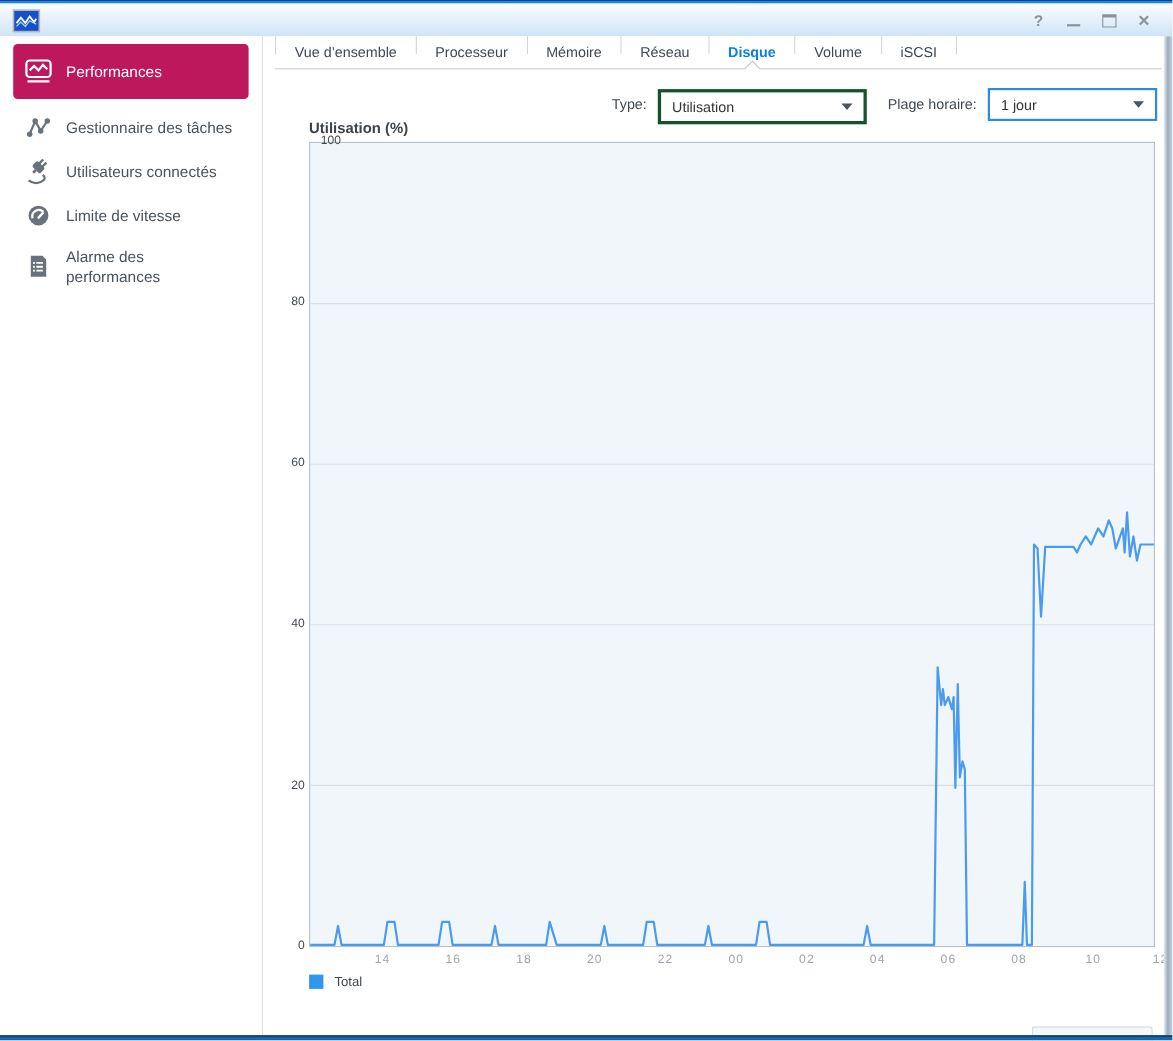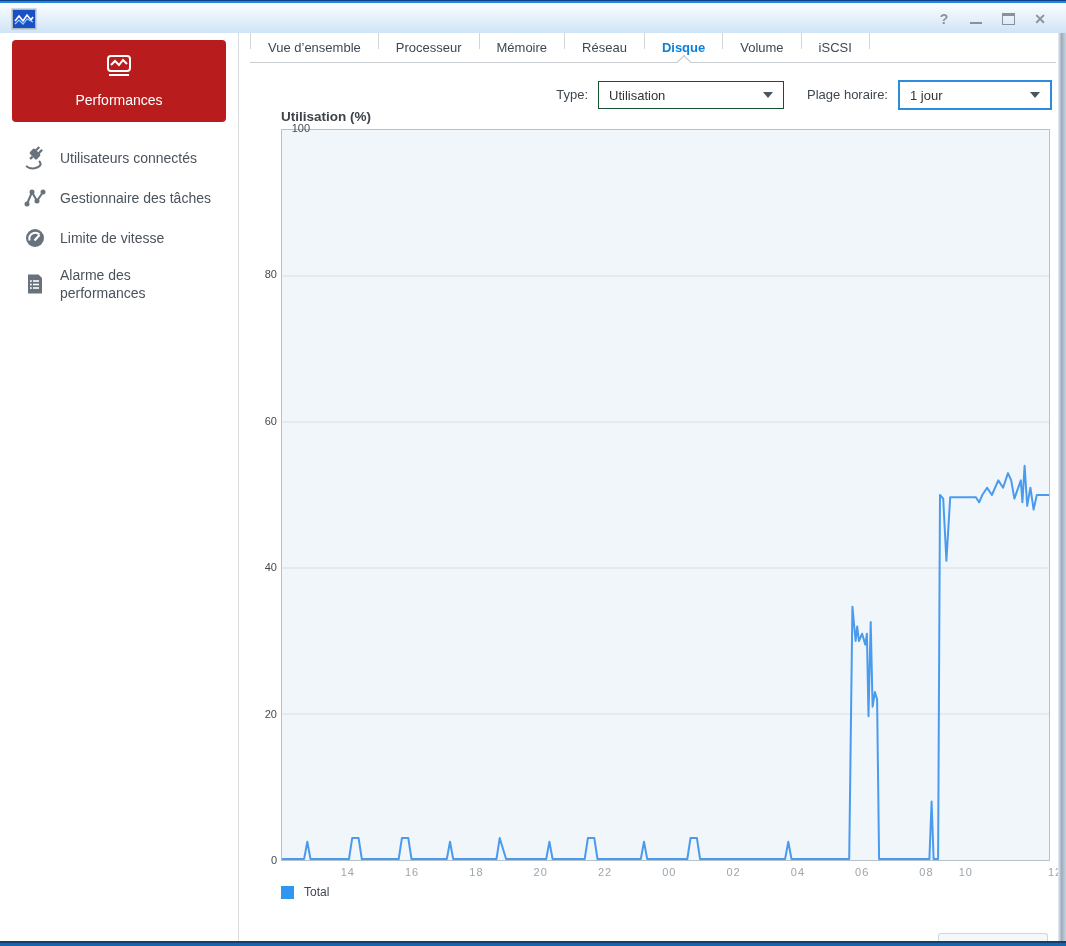--- a/index.html
+++ b/index.html
@@ -26,39 +26,39 @@
   .win-btn { width:20px; height:20px; display:flex; align-items:center; justify-content:center;
     color:#8a9299; font-size:14px; font-weight:bold; cursor:pointer; }
   .min-shape { width:12px; height:0; border-bottom:2px solid #8a9299; margin-top:8px; }
   .max-shape { width:11px; height:8px; border:1px solid #8a9299; border-top:3px solid #8a9299; }
   
   .sidebar { position:absolute; left:0; top:33px; bottom:5px; width:238px;
     background:#ffffff; border-right:1px solid #dcdfe2; }
   .side-item { position:relative; display:flex; align-items:center; gap:12px;
     margin:0 12px 0 12px; padding:8px 10px; color:#4a525c; font-size:14px; cursor:pointer; }
   .side-item .icn { width:26px; height:24px; flex:0 0 26px; display:flex; align-items:center; justify-content:center; }
-  .side-item.active { background:#b91c1c; border-radius:4px; color:#ffffff; padding-top:13px; padding-bottom:13px; margin-top:7px; margin-bottom:16px;flex-direction:column; }
+  .side-item.active { background:#be185d; border-radius:4px; color:#ffffff; padding-top:13px; padding-bottom:13px; margin-top:7px; margin-bottom:6px; }
   .side-item .lbl { line-height:1.3; }
   
   .tab-bar { position:absolute; left:250px; right:10px; top:33px; height:29px;
     display:flex; align-items:flex-start; border-bottom:1px solid #c9cdd1; background:#fff; }
   .tab { position:relative; padding:0 17px; font-size:13px; color:#3e4852; height:29px;
     display:flex; align-items:center; cursor:pointer; white-space:nowrap; }
   .tab.active { color:#0a80df; font-weight:bold; }
   .tab-sep { width:1px; height:16px; background:#d2d6da; }
   .notch { position:absolute; bottom:-5px; left:50%; margin-left:-5px; width:9px; height:9px;
     background:#ffffff; border-left:1px solid #c0c4c8; border-top:1px solid #c0c4c8;
     transform:rotate(45deg); }
   
   .ctl-label { position:absolute; font-size:13px; color:#3f4750; text-align:right; }
   .lbl-type { left:480px; width:108px; top:87px;text-align:right; }
   .lbl-range { left:770px; width:118px; top:87px; }
   .dropdown { position:absolute; background:#ffffff; display:flex; align-items:center;
     font-size:13px; color:#333; cursor:pointer; }
-  .dd-type { left:598px; top:81px; width:184px; height:26px; border:1px solid #14532d; }
+  .dd-type { left:598px; top:81px; width:184px; height:26px; border:3px solid #14532d; }
   .dd-range { left:898px; top:80px; width:150px; height:26px; border:2px solid #2f8bdb; }
   .dd-text { flex:1; padding-left:10px; }
   .dd-caret { width:0; height:0; border-left:5px solid transparent; border-right:5px solid transparent;
     border-top:6px solid #4a5560; margin-right:10px; }
   
   .chart-title { position:absolute; left:281px; top:109px; font-size:13.5px; font-weight:bold; color:#3c434a; }
   .plot { position:absolute; left:281px; top:129px; width:767px; height:730px;
     background:#f1f6fb; border:1px solid #b5c2cc; }
   .ylab { position:absolute; left:238px; width:39px; height:14px; text-align:right;
     font-size:11px; color:#424a52; }
@@ -103,45 +103,45 @@
           <svg width="26" height="24" viewBox="0 0 26 24">
             <rect x="2" y="2" width="22" height="15" rx="3" fill="none" stroke="#fff" stroke-width="2"></rect>
             <polyline points="5,11 9,7 13,11 17,6 21,10" fill="none" stroke="#fff" stroke-width="2"></polyline>
             <line x1="3" y1="21" x2="23" y2="21" stroke="#fff" stroke-width="2"></line>
           </svg>
         </span>
         <span class="lbl">Performances</span>
       </div>
       <div class="side-item">
         <span class="icn">
-          <svg width="24" height="24" viewBox="0 0 24 24">
-            <g transform="rotate(45 12 8)" fill="#68727c">
-              <rect x="9" y="0" width="2.2" height="5"></rect>
-              <rect x="13" y="0" width="2.2" height="5"></rect>
-              <rect x="7" y="4.5" width="10" height="7" rx="1.5"></rect>
-              <rect x="10.9" y="11.5" width="2.4" height="3.5"></rect>
-            </g>
-            <path d="M16 15 q4 4 -2 6.5 q-6 2.5 -11 -1.5" fill="none" stroke="#68727c" stroke-width="2"></path>
-          </svg>
-        </span>
-        <span class="lbl">Utilisateurs connectés</span>
-      </div>
-      <div class="side-item">
-        <span class="icn">
           <svg width="22" height="22" viewBox="0 0 22 22">
             <polyline points="3,17 8,5 13,14 19,5" fill="none" stroke="#68727c" stroke-width="2"></polyline>
             <g fill="#68727c">
               <circle cx="3" cy="17" r="2.5"></circle>
               <circle cx="8" cy="5" r="2.5"></circle>
               <circle cx="13" cy="14" r="2.5"></circle>
               <circle cx="19" cy="5" r="2.5"></circle>
             </g>
           </svg>
         </span>
         <span class="lbl">Gestionnaire des tâches</span>
+      </div>
+      <div class="side-item">
+        <span class="icn">
+          <svg width="24" height="24" viewBox="0 0 24 24">
+            <g transform="rotate(45 12 8)" fill="#68727c">
+              <rect x="9" y="0" width="2.2" height="5"></rect>
+              <rect x="13" y="0" width="2.2" height="5"></rect>
+              <rect x="7" y="4.5" width="10" height="7" rx="1.5"></rect>
+              <rect x="10.9" y="11.5" width="2.4" height="3.5"></rect>
+            </g>
+            <path d="M16 15 q4 4 -2 6.5 q-6 2.5 -11 -1.5" fill="none" stroke="#68727c" stroke-width="2"></path>
+          </svg>
+        </span>
+        <span class="lbl">Utilisateurs connectés</span>
       </div>
       <div class="side-item">
         <span class="icn">
           <svg width="22" height="22" viewBox="0 0 22 22">
             <circle cx="11" cy="11" r="9" fill="#68727c"></circle>
             <path d="M5.6 13.5 A6 6 0 0 1 15.5 7.5" fill="none" stroke="#fff" stroke-width="2"></path>
             <line x1="10.5" y1="13.5" x2="15.5" y2="8" stroke="#fff" stroke-width="2.2"></line>
           </svg>
         </span>
         <span class="lbl">Limite de vitesse</span>
@@ -216,21 +216,21 @@
     <span class="xlab" style="left: 318.939px;">14</span>
     <span class="xlab" style="left: 383.237px;">16</span>
     <span class="xlab" style="left: 447.534px;">18</span>
     <span class="xlab" style="left: 511.832px;">20</span>
     <span class="xlab" style="left: 576.13px;">22</span>
     <span class="xlab" style="left: 640.427px;">00</span>
     <span class="xlab" style="left: 704.725px;">02</span>
     <span class="xlab" style="left: 769.023px;">04</span>
     <span class="xlab" style="left: 833.32px;">06</span>
     <span class="xlab" style="left: 897.618px;">08</span>
-    <span class="xlab" style="left: 937px;">10</span>
+    <span class="xlab" style="left: 965px;">10</span>
     <span class="xlab" style="left: 1026.21px;">12</span>
   </div>
 
 <div class="legend">
   <span class="legend-swatch" id="legend-swatch" style="background: rgb(47, 152, 238);"></span>
   <span class="legend-label">Total</span>
 </div>
 
 <div class="partial-button"></div>
 

